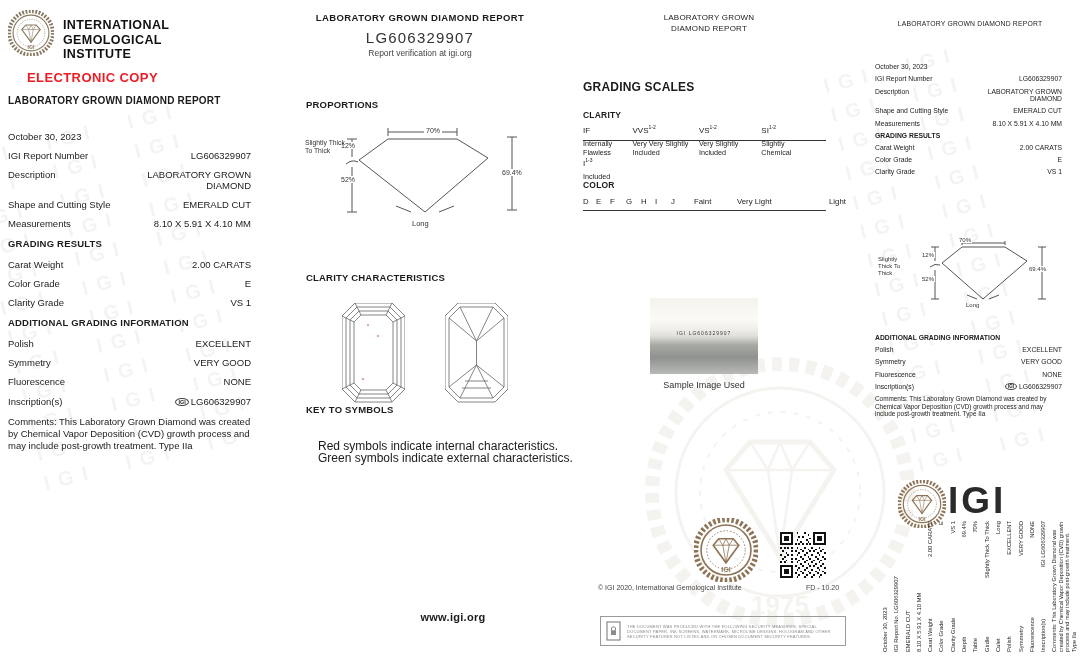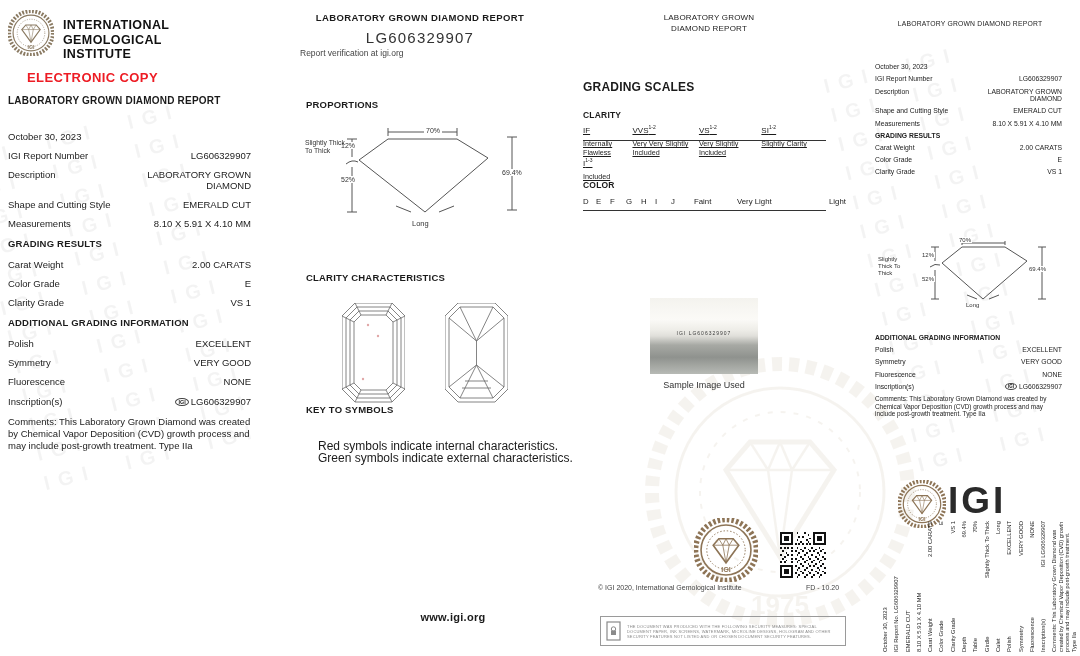--- a/index.html
+++ b/index.html
@@ -18,27 +18,27 @@
   .lp-body{position:absolute;left:8px;top:132px;width:243px;font-size:9.5px;color:#1c1c1c;}
   .lrow{display:flex;justify-content:space-between;margin-bottom:8.6px;line-height:10.5px;}
   .lrow .val{text-align:right;max-width:132px;}
   .lsec{font-weight:bold;margin:2px 0 11px 0;letter-spacing:.2px;}
   .comments{margin-top:1px;line-height:12.4px;}
   .insc-mark{font-style:normal;font-size:5.5px;font-weight:bold;border:1px solid #444;
              border-radius:50%;padding:0 2px;vertical-align:1px;margin-right:2px;}
   
   .c-title{position:absolute;left:300px;top:12px;width:240px;text-align:center;font-size:9.5px;font-weight:600;letter-spacing:.4px;}
   .c-num{position:absolute;left:300px;top:29px;width:240px;text-align:center;font-size:15px;letter-spacing:1.2px;color:#333;}
-  .c-ver{position:absolute;left:300px;top:48px;width:240px;font-size:8.5px;color:#444;}
+  .c-ver{position:absolute;left:300px;top:48px;width:240px;text-align:center;font-size:8.5px;color:#444;}
   .sec-h{position:absolute;font-size:9.5px;font-weight:bold;letter-spacing:.2px;}
   .dim-label{position:absolute;font-size:7px;color:#333;background:#fff;padding:0 2px;}
   svg.linework{stroke:#555;fill:none;stroke-width:1;}
   svg text{font-family:inherit;}
   
-  .gs-col{display:inline-block;vertical-align:top;text-decoration:underline;}
+  .gs-col{display:inline-block;vertical-align:top;}
   .gs-grade{font-size:8px;height:16px;color:#222;}
   .gs-grade sup{font-size:5px;}
   .gs-desc{font-size:7.2px;line-height:8.6px;color:#222;}
   .scale-line{position:absolute;width:243px;border-top:1.7px solid #333;}
   .color-item{position:absolute;top:197px;font-size:7.8px;color:#222;}
   
   .sample{position:absolute;left:650px;top:298px;width:108px;height:76px;
           background:linear-gradient(180deg,#f4f3ee 0%,#fbfaf7 28%,#eeede8 42%,#e0dfda 50%,#a7a9a4 62%,#8f928e 78%,#b7bab5 100%);}
   .sample-insc{position:absolute;left:0;top:42%;width:100%;text-align:center;font-size:5px;
                letter-spacing:1px;color:#3a3a3a;}
@@ -223,21 +223,21 @@
   <div class="gs-col" style="width:62px;">
     <div class="gs-grade"><span>VVS</span><sup>1-2</sup></div>
     <div class="gs-desc">Very Very Slightly Included</div>
   </div>
   <div class="gs-col" style="width:58px;">
     <div class="gs-grade"><span>VS</span><sup>1-2</sup></div>
     <div class="gs-desc">Very Slightly Included</div>
   </div>
   <div class="gs-col" style="width:49px;">
     <div class="gs-grade"><span>SI</span><sup>1-2</sup></div>
-    <div class="gs-desc">Slightly Clarity</div>
+    <div class="gs-desc">Slightly Chemical</div>
   </div>
   <div class="gs-col" style="width:34px;">
     <div class="gs-grade"><span>I</span><sup>1-3</sup></div>
     <div class="gs-desc">Included</div>
   </div>
 </div>
 <div class="scale-line" style="left:583px;top:140px;"></div>
 
 <div class="sec-h" style="left:583px;top:180px;font-size:8.5px;">COLOR</div>
 <span class="color-item" style="left:583px;">D</span>

